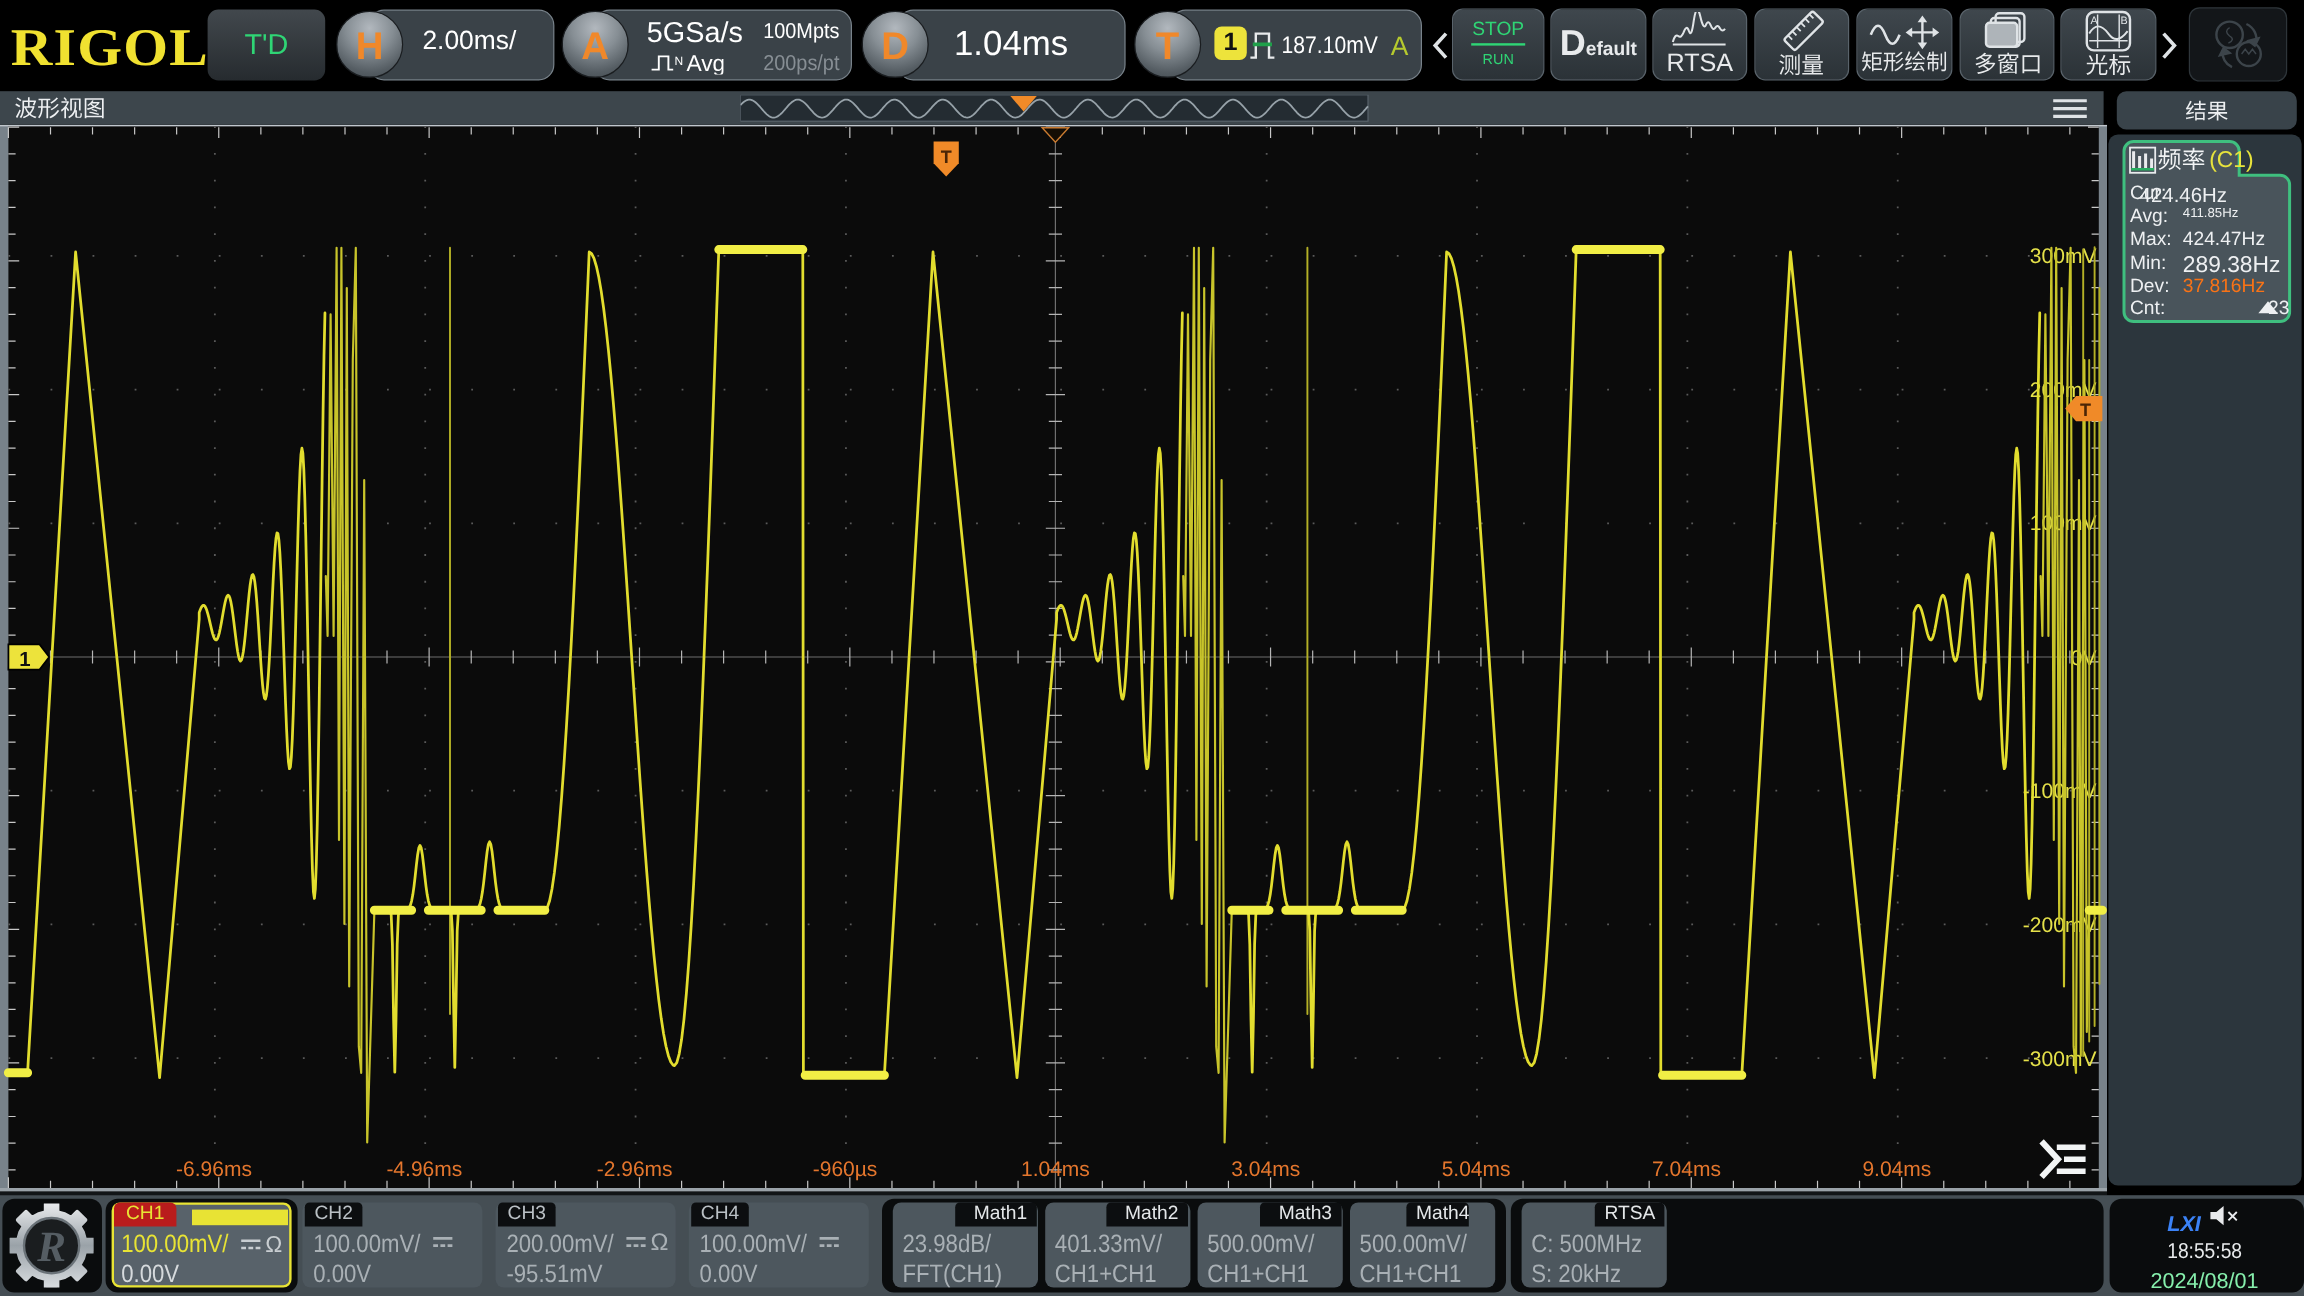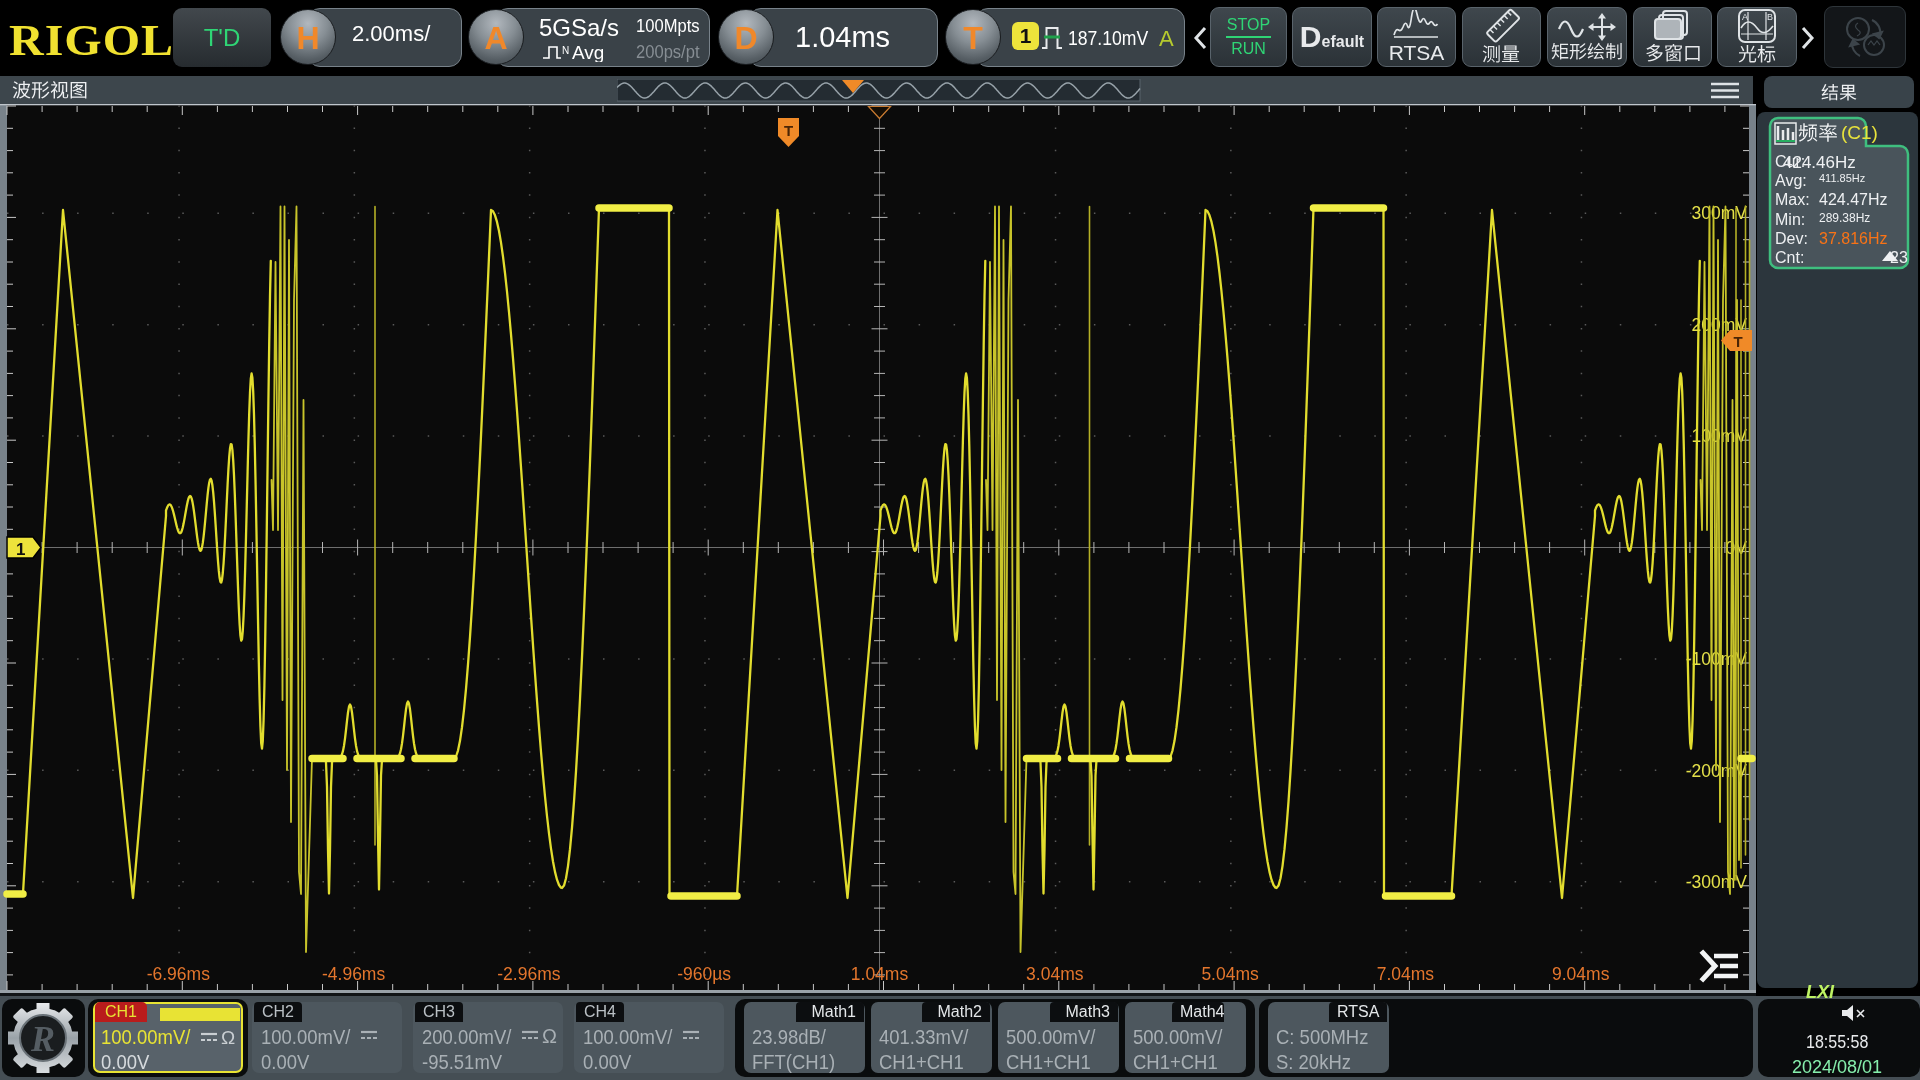--- a/index.html
+++ b/index.html
@@ -49,21 +49,21 @@
 <div class="abs" style="left:1159px;top:26px;font-size:22px;color:#b6ca2e">A</div>
 <svg class="abs" style="left:1192px;top:26px" width="16" height="24">
     <path d="M13 2L4 12L13 22" stroke="#dfe3e6" stroke-width="3" fill="none"></path>
   </svg>
 <svg class="abs" style="left:1800px;top:26px" width="16" height="24">
     <path d="M3 2L12 12L3 22" stroke="#dfe3e6" stroke-width="3" fill="none"></path>
   </svg>
 <div class="btn" style="left:1210px;width:77px">
     <div style="color:#2fd575;font-size:16px;line-height:18px">STOP</div>
     <div style="width:45px;border-top:2px solid #2fd575;margin:2px 0"></div>
-    <div style="color:#2fd575;font-size:16px;line-height:18px">RUN</div>
+    <div style="color:#2fd575;font-size:12px;line-height:18px">RUN</div>
   </div>
 <div class="btn" style="left:1292px;width:80px">
     <div style="color:#e8eaec"><span style="font-size:30px;font-weight:bold">D</span><span style="font-size:16px;font-weight:bold">efault</span></div>
   </div>
 <div class="btn" style="left:1377px;width:79px">
     <svg width="50" height="30">
       <path d="M2 25 q2 -7 4.5 -5 q2.5 2 4.5 -3 q2.5 -7 4.5 -1 q2 6 4 -9 q2.5 -16 5.5 -3 q2.5 11 4.5 7 q2 -5 4 0 q2 5 4 2 q2 -3 4 1 q2 3 4 0" stroke="#dfe3e6" stroke-width="1.7" fill="none"></path>
       <path d="M2 27H46" stroke="#dfe3e6" stroke-width="1.7"></path>
     </svg>
     <div style="color:#e8eaec;font-size:21px;margin-top:1px">RTSA</div>
@@ -221,21 +221,21 @@
 <text x="85" y="35" fill="#e8e33c" font-size="19" font-family="Liberation Sans">(C1)</text>
 <path d="M1883 251" fill="none"></path>
 </svg>
 <div class="abs" style="left:1775px;top:153px;font-size:16px;color:#eef0f2">Cur:</div>
 <div class="abs" style="left:1783px;top:153px;font-size:17px;color:#eef0f2">424.46Hz</div>
 <div class="abs" style="left:1775px;top:172px;font-size:16px;color:#eef0f2">Avg:</div>
 <div class="abs" style="left:1819px;top:172px;font-size:11px;color:#eef0f2">411.85Hz</div>
 <div class="abs" style="left:1775px;top:191px;font-size:16px;color:#eef0f2">Max:</div>
 <div class="abs" style="left:1819px;top:191px;font-size:16px;color:#eef0f2">424.47Hz</div>
 <div class="abs" style="left:1775px;top:211px;font-size:16px;color:#eef0f2">Min:</div>
-<div class="abs" style="left:1819px;top:211px;font-size:12px;color:#eef0f2">289.38Hz</div>
+<div class="abs" style="left:1819px;top:211px;font-size:19px;color:#eef0f2">289.38Hz</div>
 <div class="abs" style="left:1775px;top:230px;font-size:16px;color:#eef0f2">Dev:</div>
 <div class="abs" style="left:1819px;top:230px;font-size:16px;color:#f97316">37.816Hz</div>
 <div class="abs" style="left:1775px;top:249px;font-size:16px;color:#eef0f2">Cnt:</div>
 <div class="abs" style="left:1890px;top:249px;font-size:16px;color:#eef0f2">23</div>
 <svg class="abs" style="left:1881px;top:250px" width="18" height="12">
     <path d="M9 1L17 11H1z" fill="#eef0f2"></path>
   </svg>
 <div class="abs" style="left:0;top:996px;width:1920px;height:84px;background:#454e54"></div>
 <div class="abs" style="left:2px;top:999px;width:83px;height:78px;background:#0a0c0d;border-radius:10px"></div>
 <svg class="abs" style="left:8px;top:1003px" width="70" height="70" viewBox="0 0 70 70">
@@ -303,18 +303,18 @@
 <div class="chbox" style="left:1125px;width:121px"></div>
 <div class="chtab" style="left:1172px;width:52px;text-align:right;color:#e4e7e9">Math4</div>
 <div class="l1" style="left:1133px;top:1025px">500.00mV/</div>
 <div class="l2" style="left:1133px;top:1050px">CH1+CH1</div>
 <div class="abs" style="left:1259px;top:999px;width:494px;height:78px;background:#0a0c0d;border-radius:10px"></div>
 <div class="chbox" style="left:1268px;width:121px"></div>
 <div class="chtab" style="left:1329px;width:58px;text-align:right;color:#e4e7e9">RTSA</div>
 <div class="l1" style="left:1276px;top:1025px">C: 500MHz</div>
 <div class="l2" style="left:1276px;top:1050px">S: 20kHz</div>
 <div class="abs" style="left:1758px;top:999px;width:162px;height:78px;background:#0a0c0d;border-radius:10px"></div>
-<div class="abs" style="left:1806px;top:982px;font-size:18px;font-weight:bold;font-style:italic;color:#bef264">LXI</div>
+<div class="abs" style="left:1806px;top:1010px;font-size:18px;font-weight:bold;font-style:italic;color:#3b82f6">LXI</div>
 <svg class="abs" style="left:1840px;top:1004px" width="26" height="18">
     <path d="M2 6v6h5l6 5V1L7 6z" fill="#e8eaec"></path>
     <path d="M17 6l7 7M24 6l-7 7" stroke="#e8eaec" stroke-width="1.6"></path>
   </svg>
 <div class="abs" style="left:1806px;top:1032px;font-size:18px;color:#e8eaec;transform:scaleX(0.89);transform-origin:0 0">18:55:58</div>
 <div class="abs" style="left:1792px;top:1057px;font-size:18px;color:#86efac">2024/08/01</div>
 </body></html>

